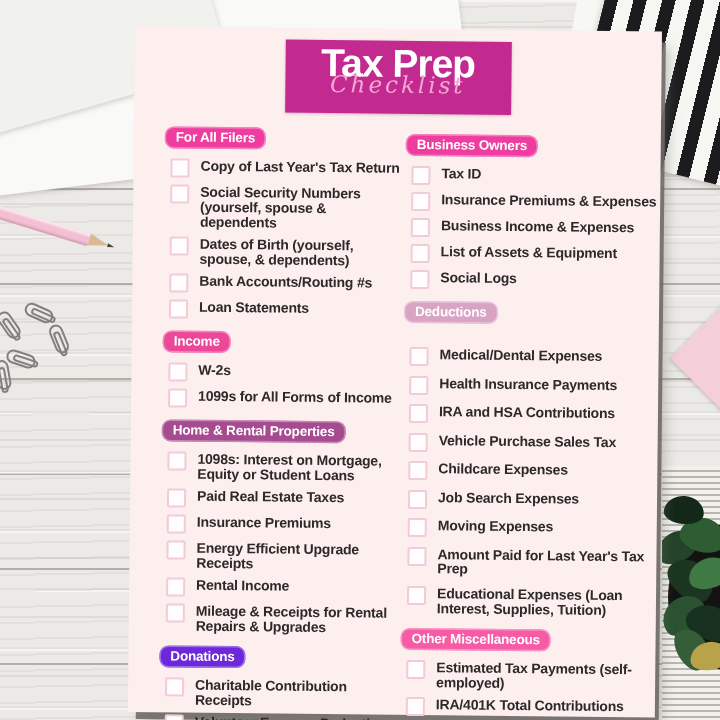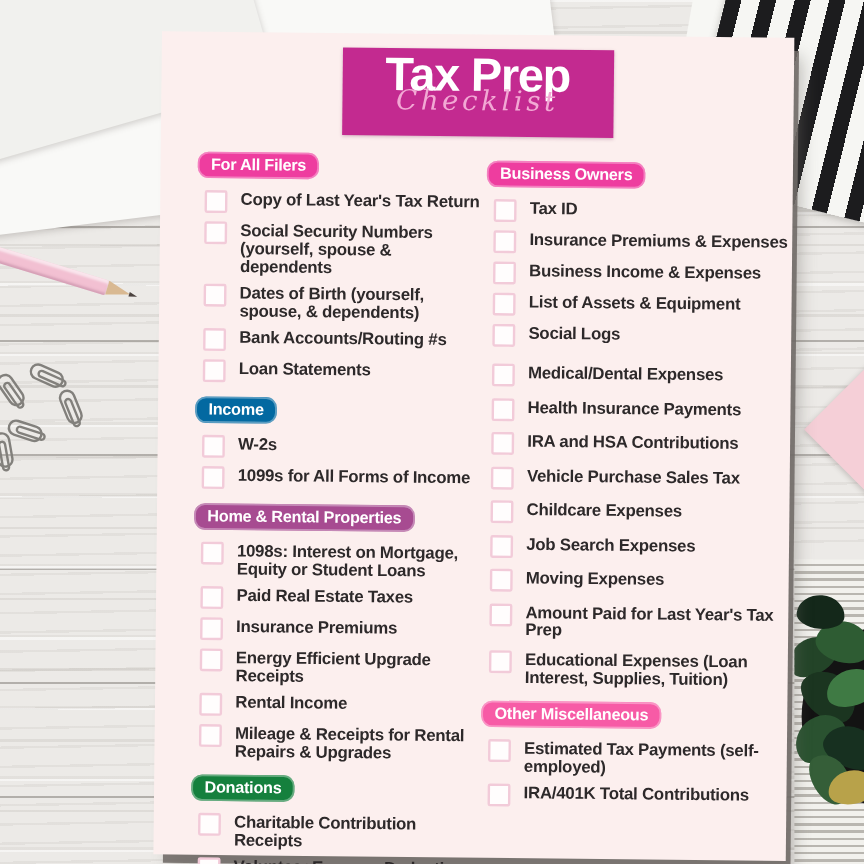--- a/index.html
+++ b/index.html
@@ -142,21 +142,21 @@
             </div>
             <div class="item">
               <span class="checkbox"></span>
               <span class="item-label">Bank Accounts/Routing #s</span>
             </div>
             <div class="item">
               <span class="checkbox"></span>
               <span class="item-label">Loan Statements</span>
             </div>
           </div></div>
-        <div class="section"><span class="badge" style="background: #0369a1;">Income</span><div class="items">
+        <div class="section"><span class="badge" style="background: #ec4899;">Income</span><div class="items">
             <div class="item">
               <span class="checkbox"></span>
               <span class="item-label">W-2s</span>
             </div>
             <div class="item">
               <span class="checkbox"></span>
               <span class="item-label">1099s for All Forms of Income</span>
             </div>
           </div></div>
         <div class="section"><span class="badge" style="background: rgb(167, 75, 145);">Home &amp; Rental Properties</span><div class="items">
@@ -178,21 +178,21 @@
             </div>
             <div class="item">
               <span class="checkbox"></span>
               <span class="item-label">Rental Income</span>
             </div>
             <div class="item">
               <span class="checkbox"></span>
               <span class="item-label">Mileage &amp; Receipts for Rental Repairs &amp; Upgrades</span>
             </div>
           </div></div>
-        <div class="section"><span class="badge" style="background: #15803d;">Donations</span><div class="items">
+        <div class="section"><span class="badge" style="background: #6d28d9;">Donations</span><div class="items">
             <div class="item">
               <span class="checkbox"></span>
               <span class="item-label">Charitable Contribution Receipts</span>
             </div>
             <div class="item">
               <span class="checkbox"></span>
               <span class="item-label">Volunteer Expense Deductions</span>
             </div>
           </div></div>
       </div>
@@ -212,21 +212,21 @@
             </div>
             <div class="item">
               <span class="checkbox"></span>
               <span class="item-label">List of Assets &amp; Equipment</span>
             </div>
             <div class="item">
               <span class="checkbox"></span>
               <span class="item-label">Social Logs</span>
             </div>
           </div></div>
-        <div class="section"><div class="items">
+        <div class="section"><span class="badge" style="background: rgb(217, 164, 196);">Deductions</span><div class="items">
             <div class="item">
               <span class="checkbox"></span>
               <span class="item-label">Medical/Dental Expenses</span>
             </div>
             <div class="item">
               <span class="checkbox"></span>
               <span class="item-label">Health Insurance Payments</span>
             </div>
             <div class="item">
               <span class="checkbox"></span>

